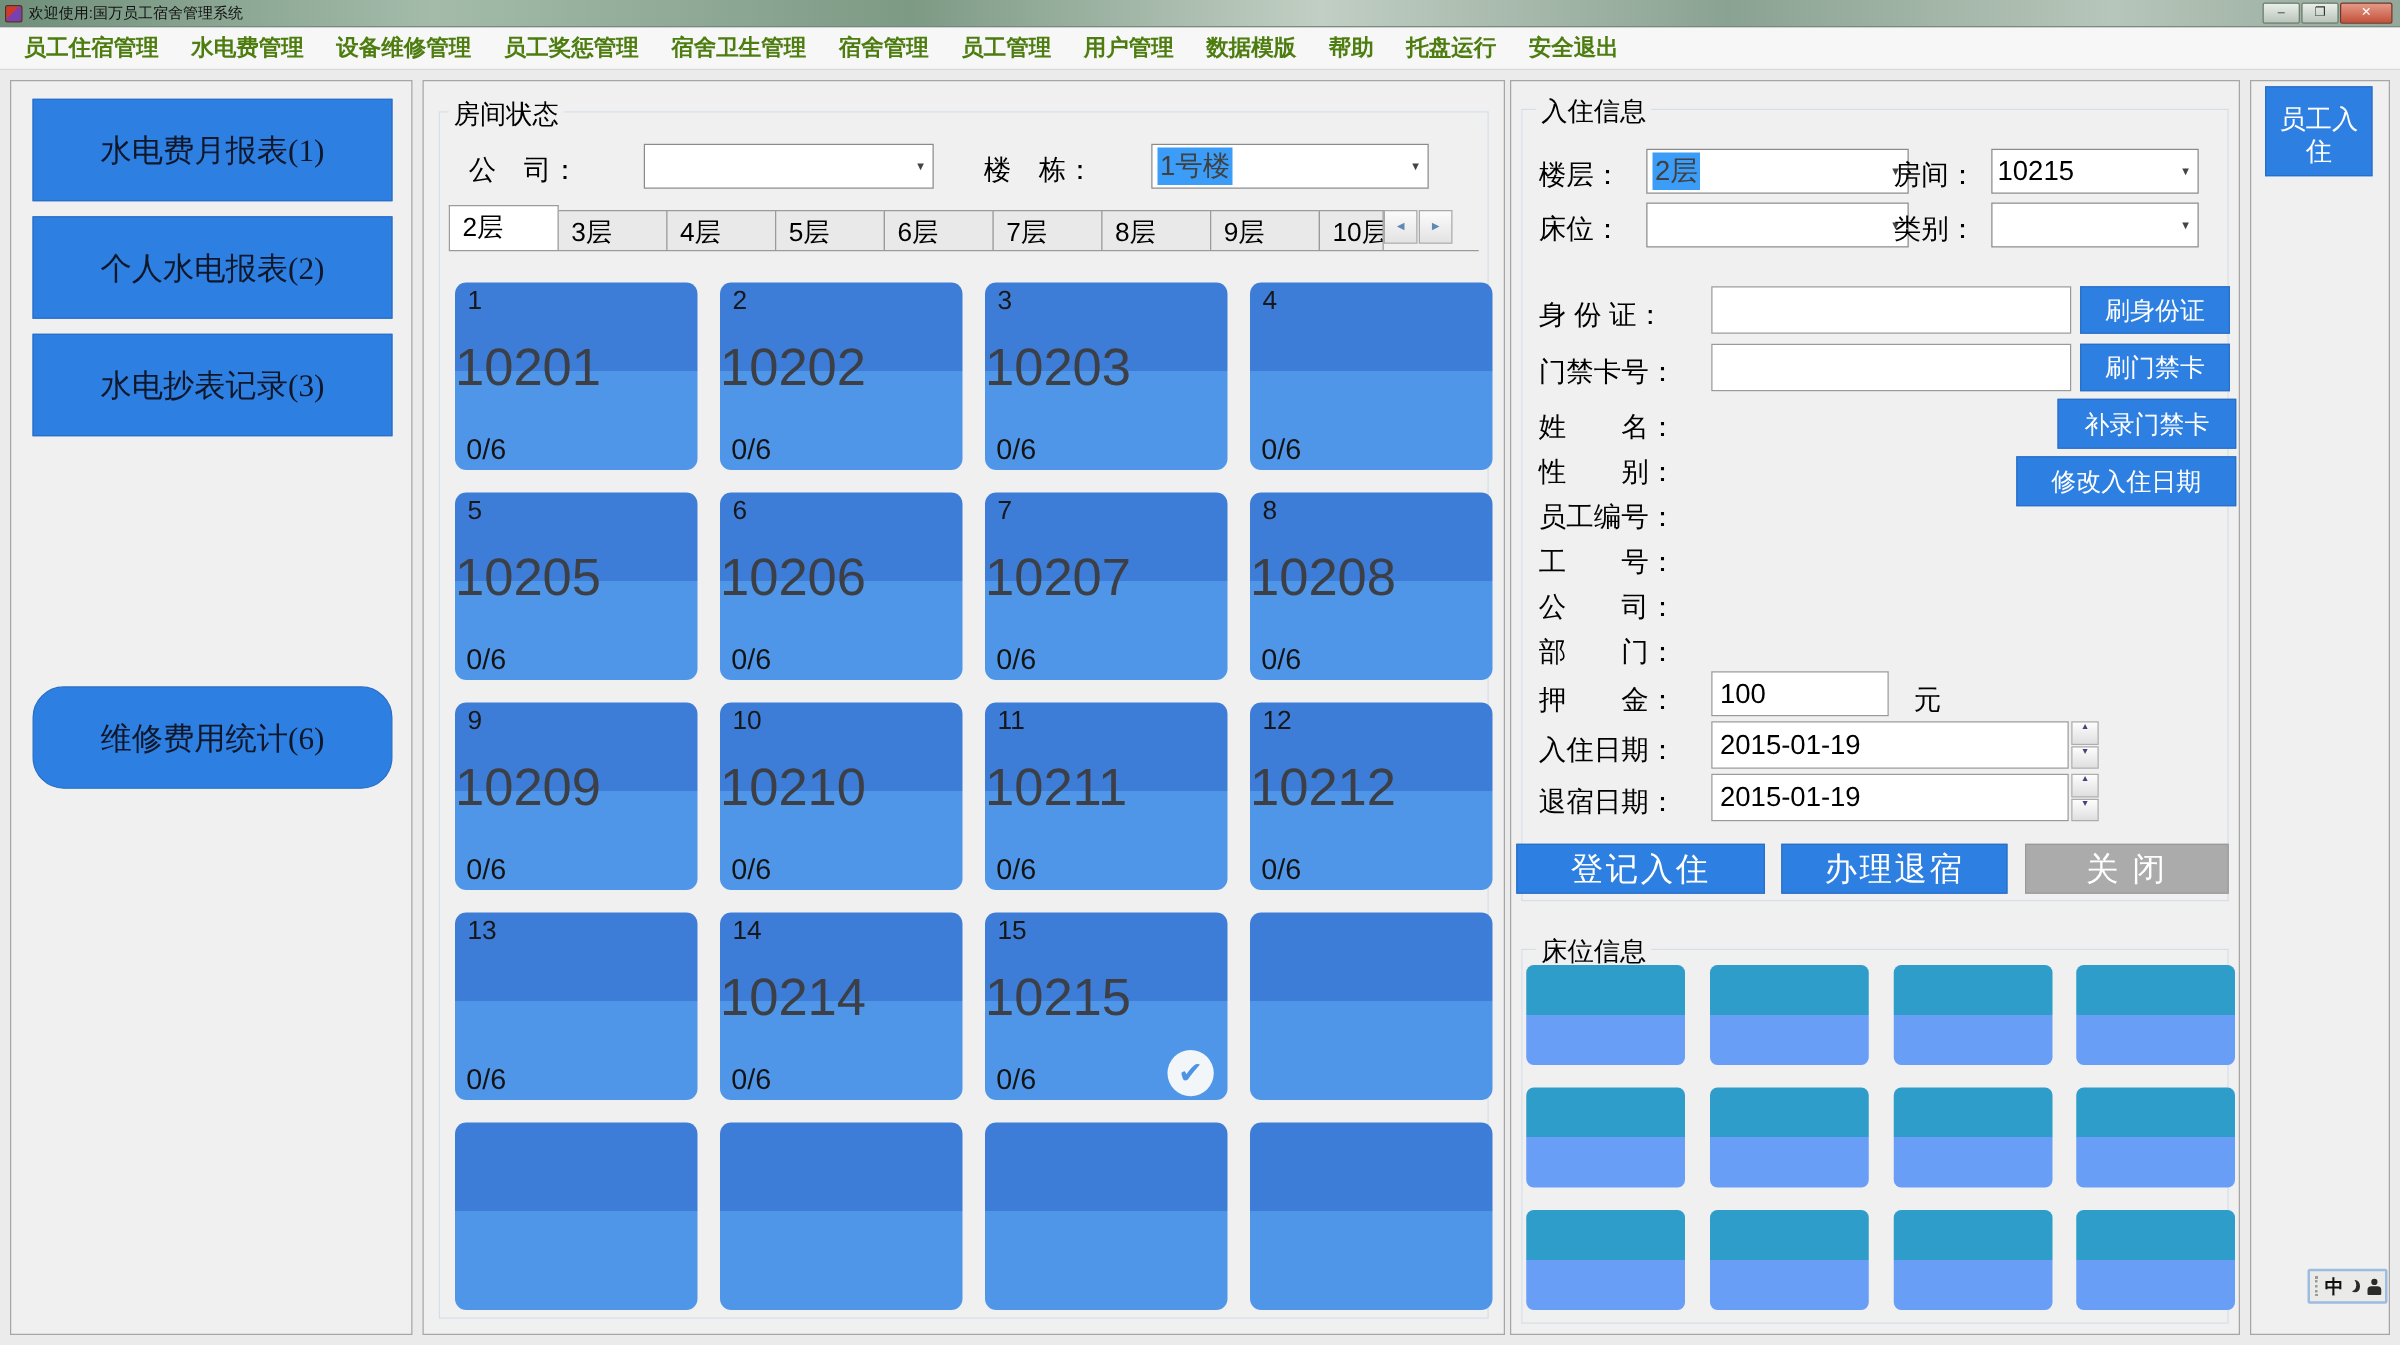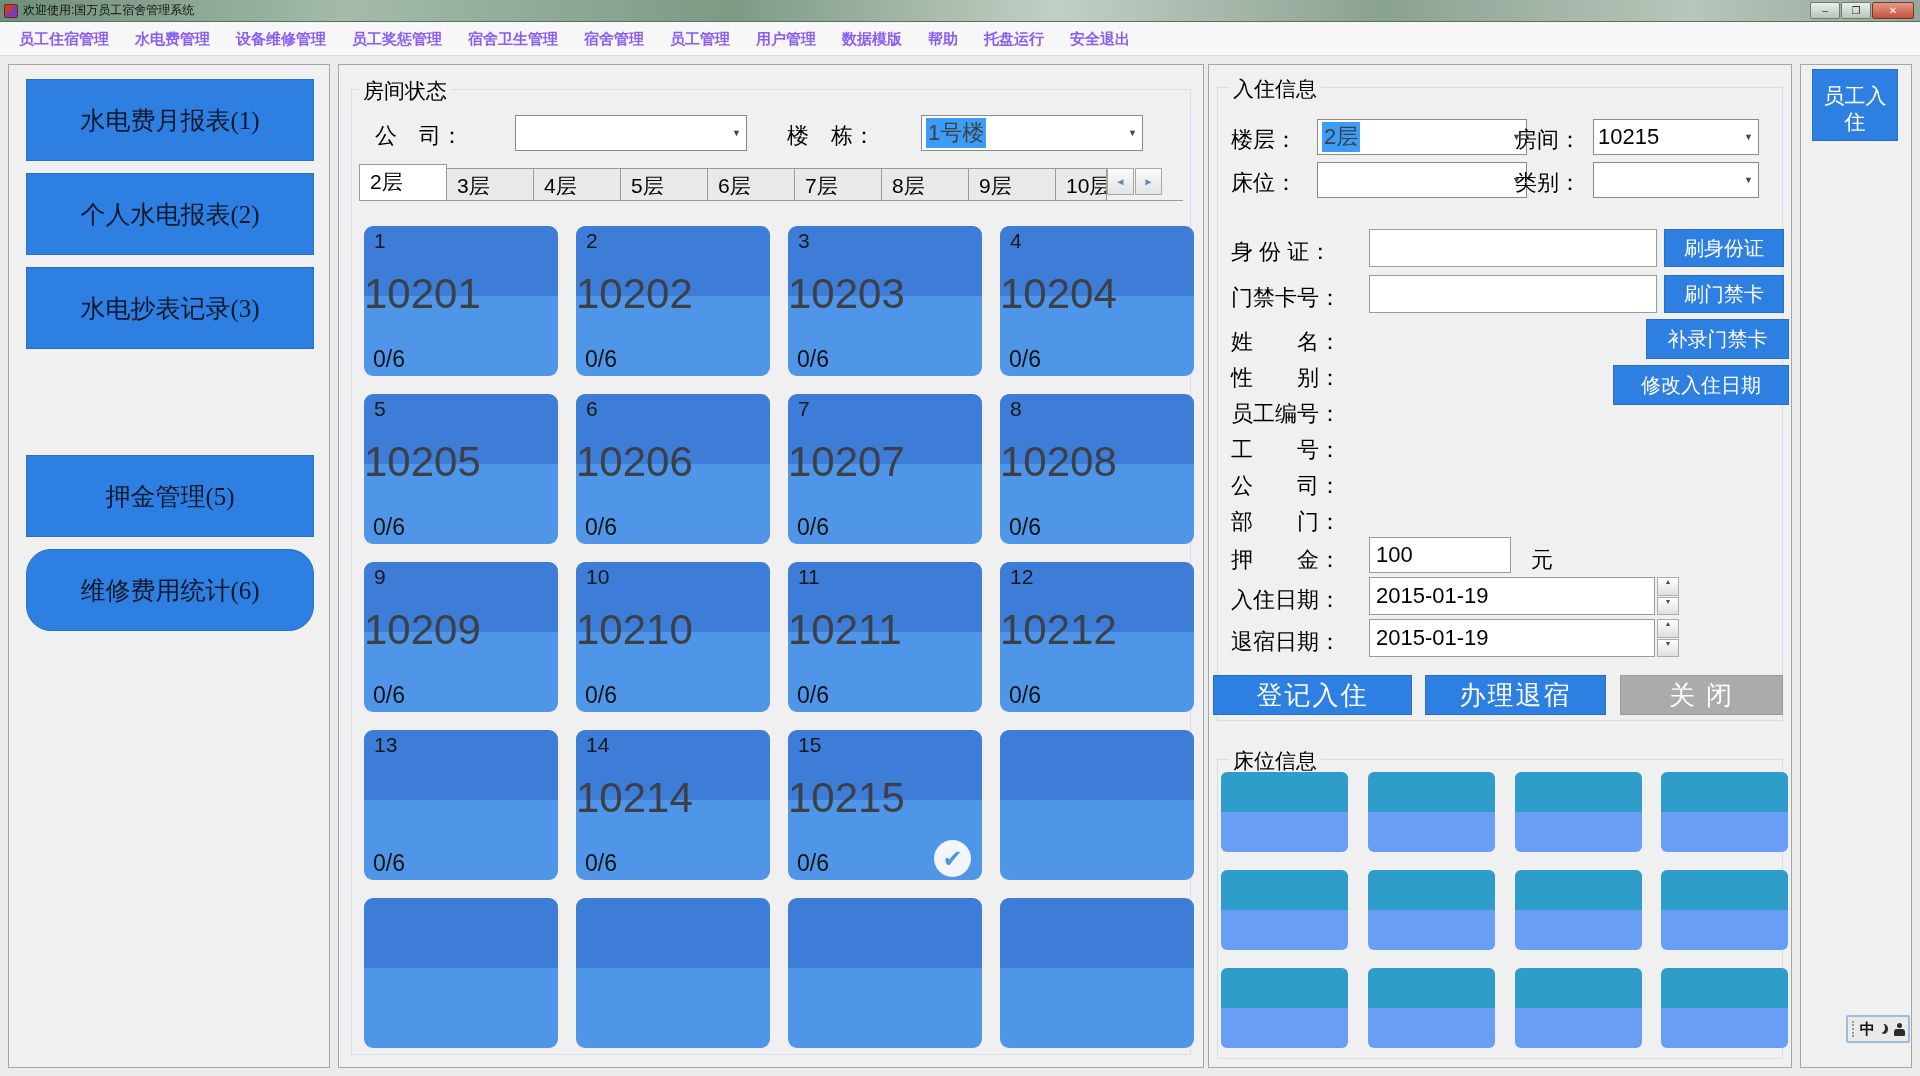--- a/index.html
+++ b/index.html
@@ -18,21 +18,21 @@
   .win-btn { width:30px; height:17px; font-size:10px; line-height:15px; text-align:center;
     color:#333; background:linear-gradient(#e9efe9,#b9c4ba); border:1px solid #6f7f72;
     border-radius:2px; }
   .win-btn.close { width:42px; color:#fff;
     background:linear-gradient(#e49a87,#c4513c); border-color:#7e3325; }
 
   
   .menubar { position:absolute; left:0; top:22px; width:1920px; height:34px;
     background:#f7f7f7; border-bottom:1px solid #d9d9d9; display:flex; align-items:center;
     padding-left:6px; }
-  .menu-item { font-size:15px; font-weight:bold; color:#8b5cf6; padding:0 13px; line-height:33px; cursor:default; }
+  .menu-item { font-size:18px; font-weight:bold; color:#4d7c0f; padding:0 13px; line-height:33px; cursor:default; }
 
   
   .panel { position:absolute; background:#f0f0f0; border:1px solid #a6a6a6; }
   #sidebar { left:8px;   top:64px; width:322px;  height:1004px; }
   #midpanel{ left:338px; top:64px; width:866px;  height:1004px; }
   #rightpanel{ left:1208px; top:64px; width:584px; height:1004px; }
   #railpanel{ left:1800px; top:64px; width:112px; height:1004px; }
 
   .blue-btn { background:#2e7fe2; color:#fff; border:1px solid #2a6fc6; text-align:center; cursor:pointer; }
 
@@ -132,21 +132,20 @@
     <span class="menu-item">数据模版</span>
     <span class="menu-item">帮助</span>
     <span class="menu-item">托盘运行</span>
     <span class="menu-item">安全退出</span>
   </div>
 
 <div id="sidebar" class="panel">
     <button class="side-btn" style="top: 14px;">水电费月报表(1)</button>
     <button class="side-btn" style="top: 108px;">个人水电报表(2)</button>
     <button class="side-btn" style="top: 202px;">水电抄表记录(3)</button>
-    <button class="side-btn" style="top: 390px;">押金管理(5)</button>
     <button class="side-btn" style="top: 484px; border-radius: 25px;">维修费用统计(6)</button>
   </div>
 
 <div id="midpanel" class="panel">
   <div class="gbox" style="left:12px; top:24px; width:840px; height:966px;"></div>
   <div class="gbox-title" style="left:20px; top:12px;">房间状态</div>
 
   <div class="flabel" style="left:36px; top:56px;">公　司：</div>
   <div class="combo" style="left:176px; top:50px; width:232px; height:36px;">
     <span></span>
@@ -185,21 +184,20 @@
         <div class="t-num">10202</div>
         <span class="t-occ">0/6</span>
       </div>
       <div class="room-tile" style="left: 424px; top: 0px;">
         <span class="t-idx">3</span>
         <div class="t-num">10203</div>
         <span class="t-occ">0/6</span>
       </div>
       <div class="room-tile" style="left: 636px; top: 0px;">
         <span class="t-idx">4</span>
-        <div class="t-num">10204</div>
         <span class="t-occ">0/6</span>
       </div>
       <div class="room-tile" style="left: 0px; top: 168px;">
         <span class="t-idx">5</span>
         <div class="t-num">10205</div>
         <span class="t-occ">0/6</span>
       </div>
       <div class="room-tile" style="left: 212px; top: 168px;">
         <span class="t-idx">6</span>
         <div class="t-num">10206</div>

